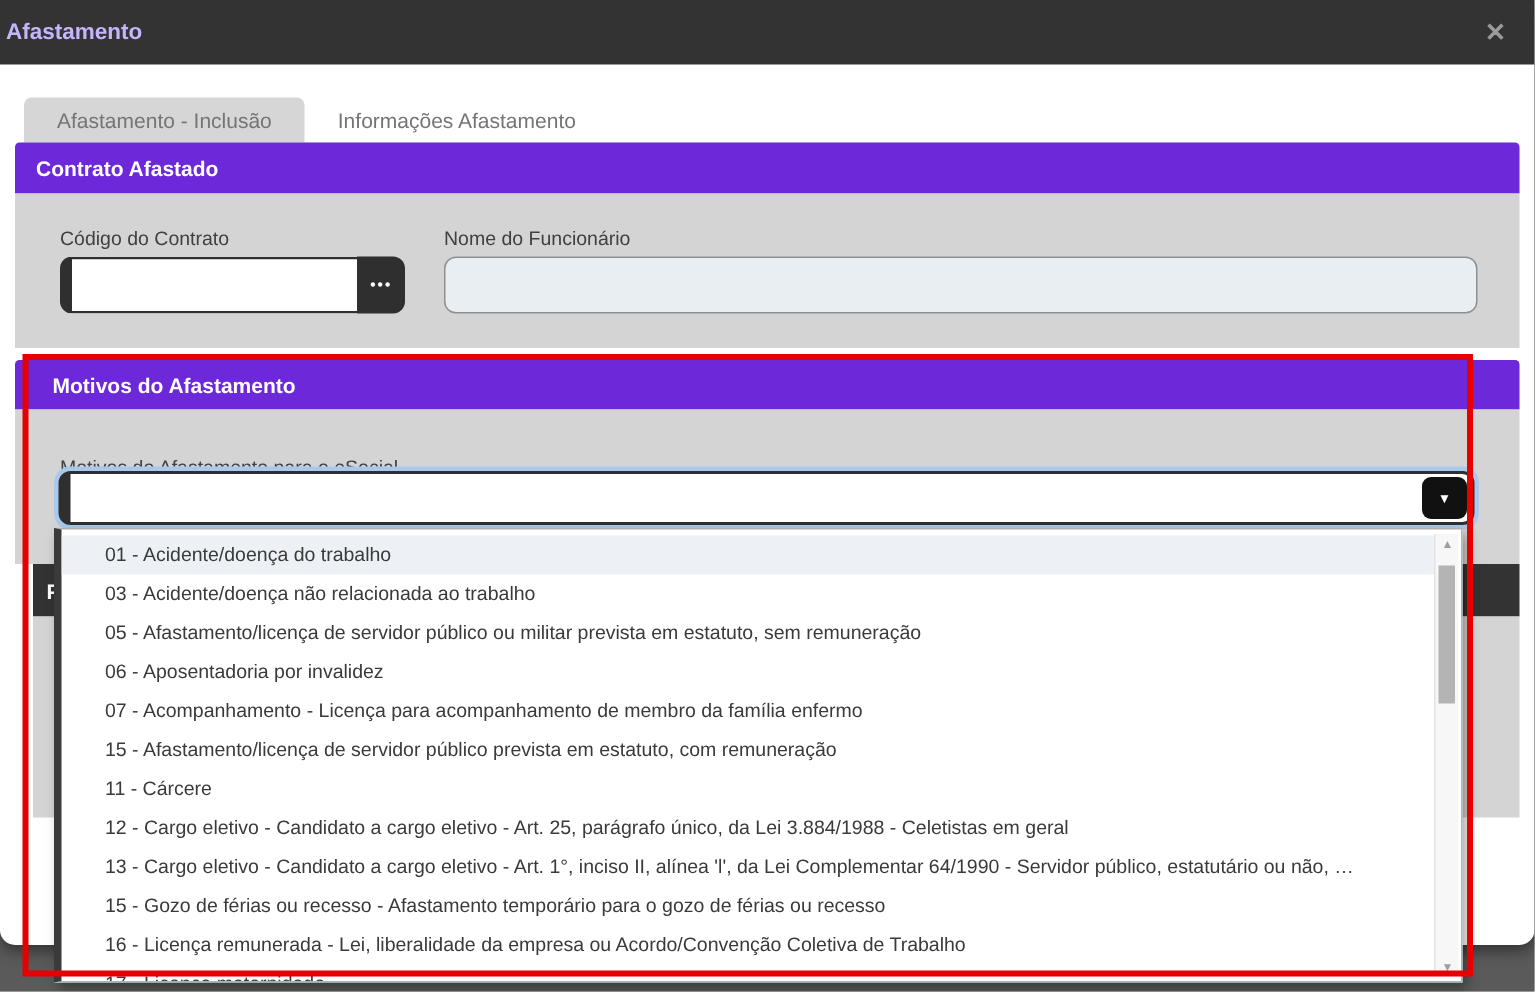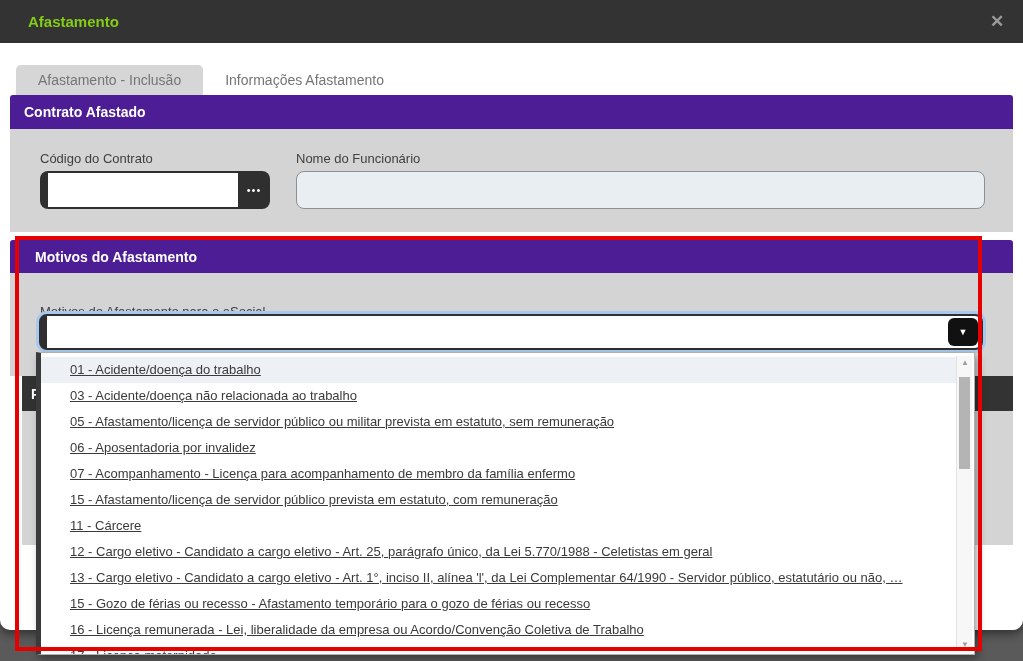--- a/index.html
+++ b/index.html
@@ -6,33 +6,33 @@
   html,body { width:1023px; height:661px; overflow:hidden; }
   body { font-family:"Liberation Sans", sans-serif; background:#5a5a5a; }
   #stage { position:relative; width:1023px; height:661px; background:#5a5a5a; }
 
   
   .modal { position:absolute; left:0; top:0; width:1023px; height:630px;
            background:#ffffff; border-radius:0 0 10px 10px;
            box-shadow:0 4px 10px rgba(0,0,0,.45); }
   .titlebar { position:absolute; left:0; top:0; width:1023px; height:43px;
               background:#333333; display:flex; align-items:center; }
-  .titlebar .title { color:#84cc16; font-size:15px; font-weight:bold; padding-left:28px; }
+  .titlebar .title { color:#c4b5fd; font-size:15px; font-weight:bold; padding-left:4px; }
   .close-btn { position:absolute; right:12px; top:0; height:43px; width:28px;
                display:flex; align-items:center; justify-content:center;
                color:#9a9a9a; font-size:17px; font-weight:bold; cursor:pointer; }
 
   
   .tabbar { position:absolute; left:16px; top:65px; height:30px; display:flex; }
   .tab { height:30px; line-height:30px; padding:0 22px; font-size:14px; color:#757575;
          border-radius:5px 5px 0 0; white-space:nowrap; }
   .tab.active { background:#d6d6d6; }
 
   
-  .sec-header { position:absolute; background:#4c1d95; color:#ffffff;
+  .sec-header { position:absolute; background:#6d28d9; color:#ffffff;
                 font-size:14px; font-weight:bold; border-radius:3px 3px 0 0;
                 display:flex; align-items:center; padding-left:14px; }
   .sec-body { position:absolute; background:#d4d4d4; }
   .fld-label { position:absolute; font-size:13px; color:#404040; white-space:nowrap; }
 
   
   .input-group { position:absolute; display:flex; height:38px; }
   .tb { flex:1; background:#ffffff; border:2px solid #2f2f2f; border-left-width:8px;
         border-right:none; border-radius:8px 0 0 8px; }
   .dots-btn { width:32px; height:38px; background:#2f2f2f; border-radius:0 8px 8px 0;
@@ -57,21 +57,21 @@
                        display:flex; align-items:center; padding-left:9px; }
   .hidden-sec-body { position:absolute; left:22px; top:411px; width:991px; height:134px;
                      background:#d4d4d4; }
 
   
   .dropdown { position:absolute; left:36px; top:352px; width:939px; height:303px;
               background:#ffffff; border:1px solid #b0b0b0; border-left:5px solid #3a3a3a;
               box-shadow:3px 4px 8px rgba(0,0,0,.35); overflow:hidden; z-index:5; }
   .dd-inner { position:absolute; left:0; top:4px; right:18px; }
   .dd-item { height:26px; line-height:26px; padding-left:29px; font-size:13px;
-             color:#3a3a3a; white-space:nowrap; overflow:hidden; cursor:pointer;text-decoration:underline; }
+             color:#3a3a3a; white-space:nowrap; overflow:hidden; cursor:pointer; }
   .dd-item.hl { background:#edf0f4; }
 
   
   .dd-scroll { position:absolute; top:3px; right:2px; bottom:3px; width:16px;
                background:#f7f7f7; border-left:1px solid #e3e3e3; }
   .dd-arrow { position:absolute; left:0; width:16px; height:13px; color:#9e9e9e;
               font-size:8px; text-align:center; line-height:13px; cursor:pointer; }
   .dd-arrow.up { top:0; }
   .dd-arrow.down { bottom:0; }
   .dd-thumb { position:absolute; left:2px; top:21px; width:11px; height:92px;
@@ -132,21 +132,21 @@
 
   <div class="dropdown">
     <div class="dd-inner">
         <div class="dd-item hl">01 - Acidente/doença do trabalho</div>
         <div class="dd-item">03 - Acidente/doença não relacionada ao trabalho</div>
         <div class="dd-item">05 - Afastamento/licença de servidor público ou militar prevista em estatuto, sem remuneração</div>
         <div class="dd-item">06 - Aposentadoria por invalidez</div>
         <div class="dd-item">07 - Acompanhamento - Licença para acompanhamento de membro da família enfermo</div>
         <div class="dd-item">15 - Afastamento/licença de servidor público prevista em estatuto, com remuneração</div>
         <div class="dd-item">11 - Cárcere</div>
-        <div class="dd-item">12 - Cargo eletivo - Candidato a cargo eletivo - Art. 25, parágrafo único, da Lei 5.770/1988 - Celetistas em geral</div>
+        <div class="dd-item">12 - Cargo eletivo - Candidato a cargo eletivo - Art. 25, parágrafo único, da Lei 3.884/1988 - Celetistas em geral</div>
         <div class="dd-item">13 - Cargo eletivo - Candidato a cargo eletivo - Art. 1°, inciso II, alínea 'l', da Lei Complementar 64/1990 - Servidor público, estatutário ou não, …</div>
         <div class="dd-item">15 - Gozo de férias ou recesso - Afastamento temporário para o gozo de férias ou recesso</div>
         <div class="dd-item">16 - Licença remunerada - Lei, liberalidade da empresa ou Acordo/Convenção Coletiva de Trabalho</div>
         <div class="dd-item">17 - Licença maternidade</div>
       </div>
     <div class="dd-scroll">
       <div class="dd-arrow up">▲</div>
       <div class="dd-thumb"></div>
       <div class="dd-arrow down">▼</div>
     </div>

